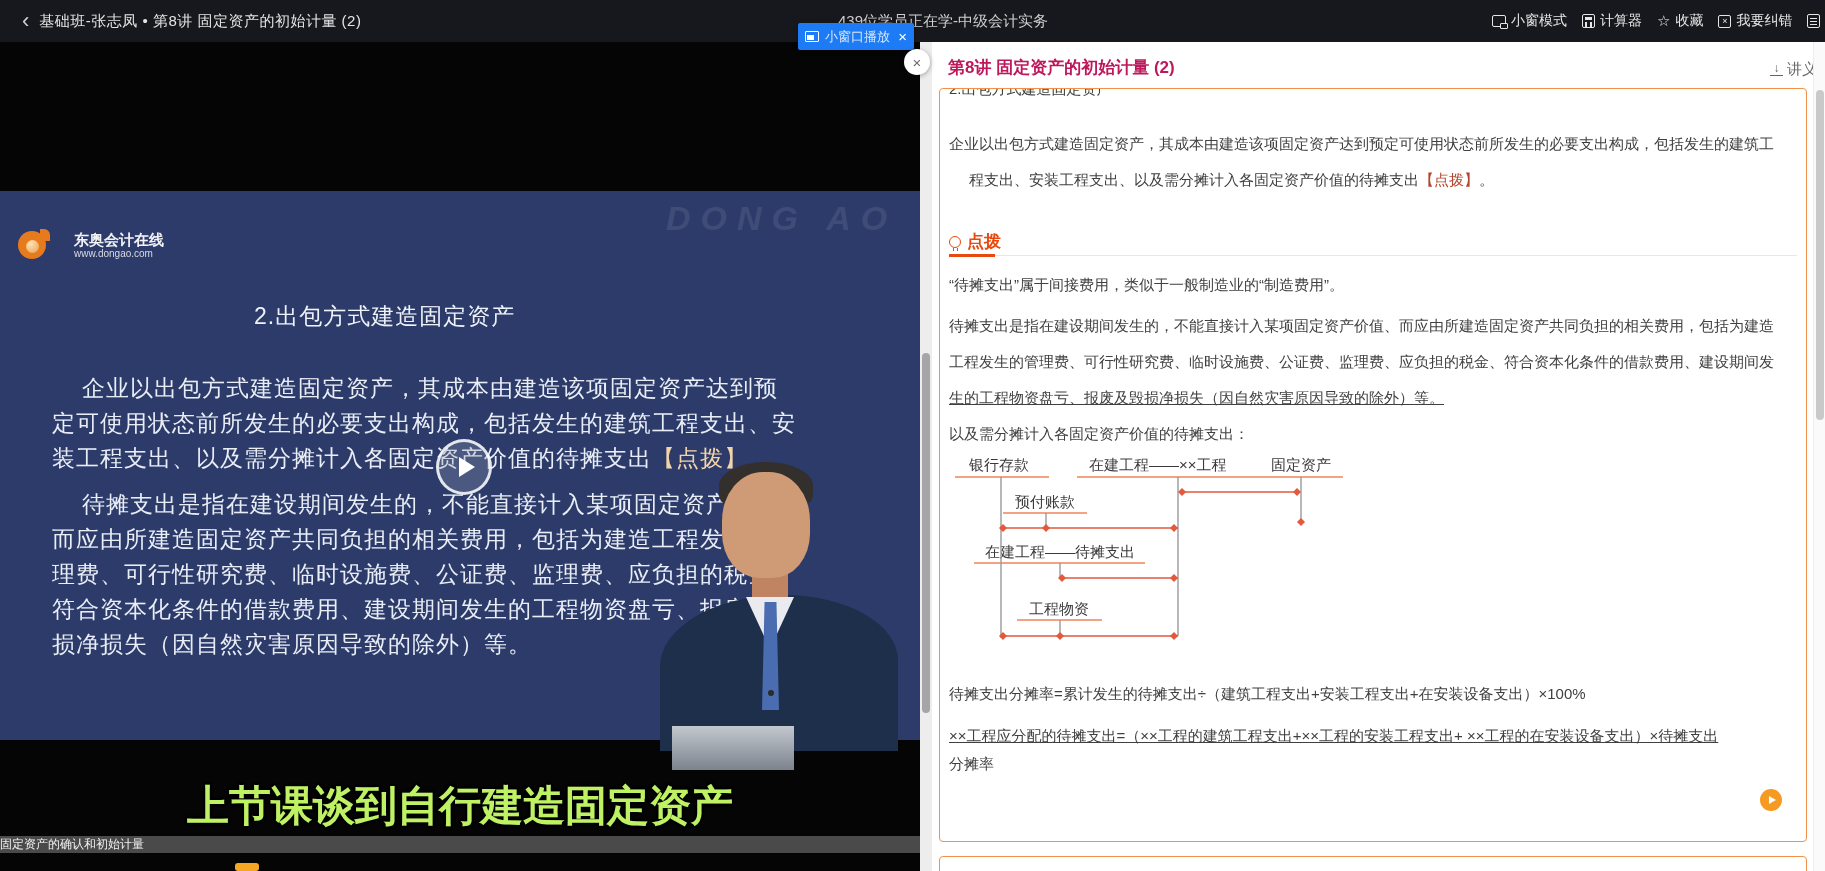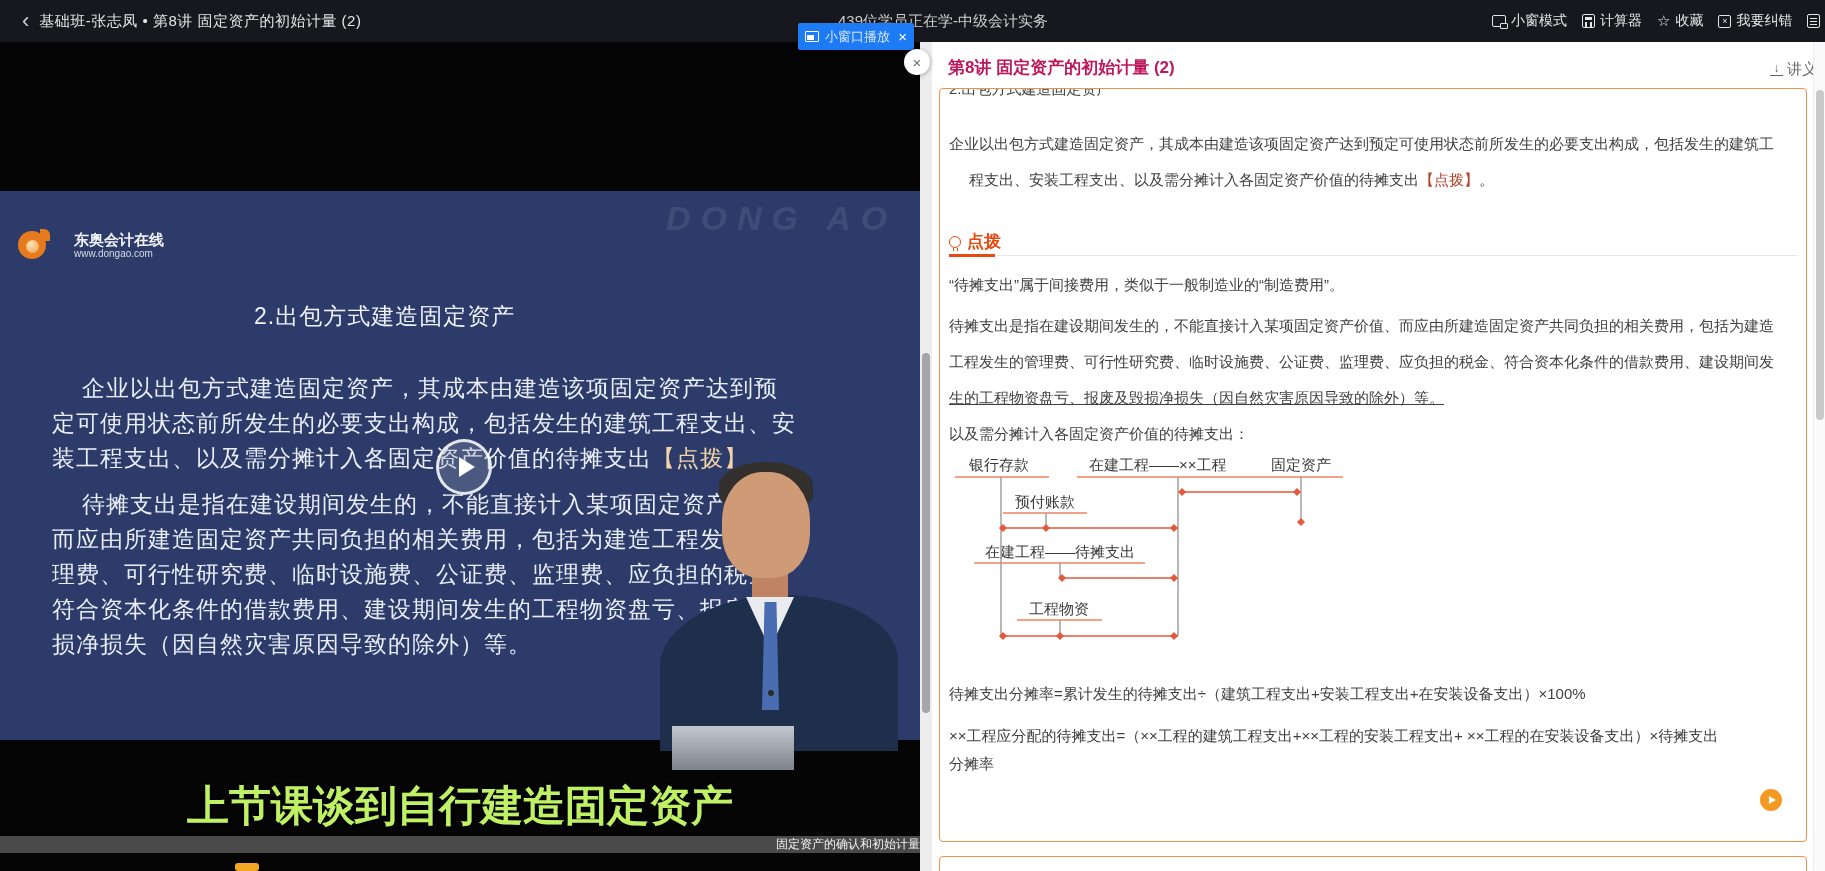--- a/index.html
+++ b/index.html
@@ -59,21 +59,21 @@
   .t-tie{position:absolute;left:762px;top:560px;width:17px;height:108px;background:#4a6cb0;clip-path:polygon(15% 0,85% 0,100% 100%,0 100%);}
   .t-head{position:absolute;left:722px;top:430px;width:88px;height:106px;background:#cf9a76;border-radius:46% 46% 42% 42%;}
   .t-hair{position:absolute;left:719px;top:420px;width:94px;height:48px;background:#322f2c;border-radius:50% 50% 30% 30%;}
   .t-mic{position:absolute;left:768px;top:648px;width:6px;height:6px;border-radius:50%;background:#2b2b2b;}
   .t-desk{position:absolute;left:672px;top:684px;width:122px;height:44px;background:linear-gradient(#c3c8cf,#7d838d);}
   .play-btn{position:absolute;left:436px;top:397px;width:56px;height:56px;border-radius:50%;cursor:pointer;
       border:3px solid rgba(255,255,255,.85);background:rgba(150,160,180,.30);display:flex;align-items:center;justify-content:center;}
   .play-tri{width:0;height:0;border-left:16px solid #fff;border-top:10px solid transparent;border-bottom:10px solid transparent;margin-left:5px;}
   .subtitle{position:absolute;left:460px;top:736px;transform:translateX(-50%);font-size:42px;font-weight:bold;color:#bef264;white-space:nowrap;
       text-shadow:-2px 0 2px #000,2px 0 2px #000,0 -2px 2px #000,0 2px 2px #000;}
-  .infobar{position:absolute;left:0;top:794px;width:920px;height:17px;background:#4a4a4b;display:flex;align-items:center;justify-content:flex-end;}
+  .infobar{position:absolute;left:0;top:794px;width:920px;height:17px;background:#4a4a4b;display:flex;align-items:center;justify-content:flex-start;}
   .infobar span{color:#f2f2f2;font-size:12px;}
   .orange-chip{position:absolute;left:235px;top:821px;width:24px;height:8px;background:#f5a623;border-radius:3px;}
 
   
   .div-track{position:absolute;left:920px;top:42px;width:12px;height:829px;background:#ededed;z-index:20;}
   .div-thumb{position:absolute;left:2px;top:311px;width:8px;height:360px;background:#a5a5a8;border-radius:4px;cursor:pointer;}
 
   
   .panel{position:absolute;left:932px;top:42px;width:893px;height:829px;background:#fff;}
   .panel-header{position:absolute;left:16px;top:14px;font-size:17px;font-weight:bold;color:#be185d;}
@@ -259,21 +259,21 @@
           <path d="M113 132 l4 -4 4 4 -4 4 z" transform="translate(-4 0)"></path>
           <path d="M221 132 l4 -4 4 4 -4 4 z"></path>
           <path d="M54 190 l4 -4 4 4 -4 4 z" transform="translate(-4 0)"></path>
           <path d="M107 190 l4 -4 4 4 -4 4 z"></path>
           <path d="M221 190 l4 -4 4 4 -4 4 z"></path>
           <path d="M348 76 l4 -4 4 4 -4 4 z"></path>
         </g>
       </svg>
 
       <div class="formula" style="top:596px;">待摊支出分摊率=累计发生的待摊支出÷（建筑工程支出+安装工程支出+在安装设备支出）×100%</div>
-      <div class="formula" style="top:638px;">××工程应分配的待摊支出=（××工程的建筑工程支出+××工程的安装工程支出+ ××工程的在安装设备支出）×待摊支出</div>
+      <div class="formula" style="top:638px;text-decoration:underline;">××工程应分配的待摊支出=（××工程的建筑工程支出+××工程的安装工程支出+ ××工程的在安装设备支出）×待摊支出</div>
       <div class="formula" style="top:666px;">分摊率</div>
 
       <div class="go-btn">
         <div class="go-tri"></div>
       </div>
     </div>
 
     <div class="next-box"></div>
   </div>
 

